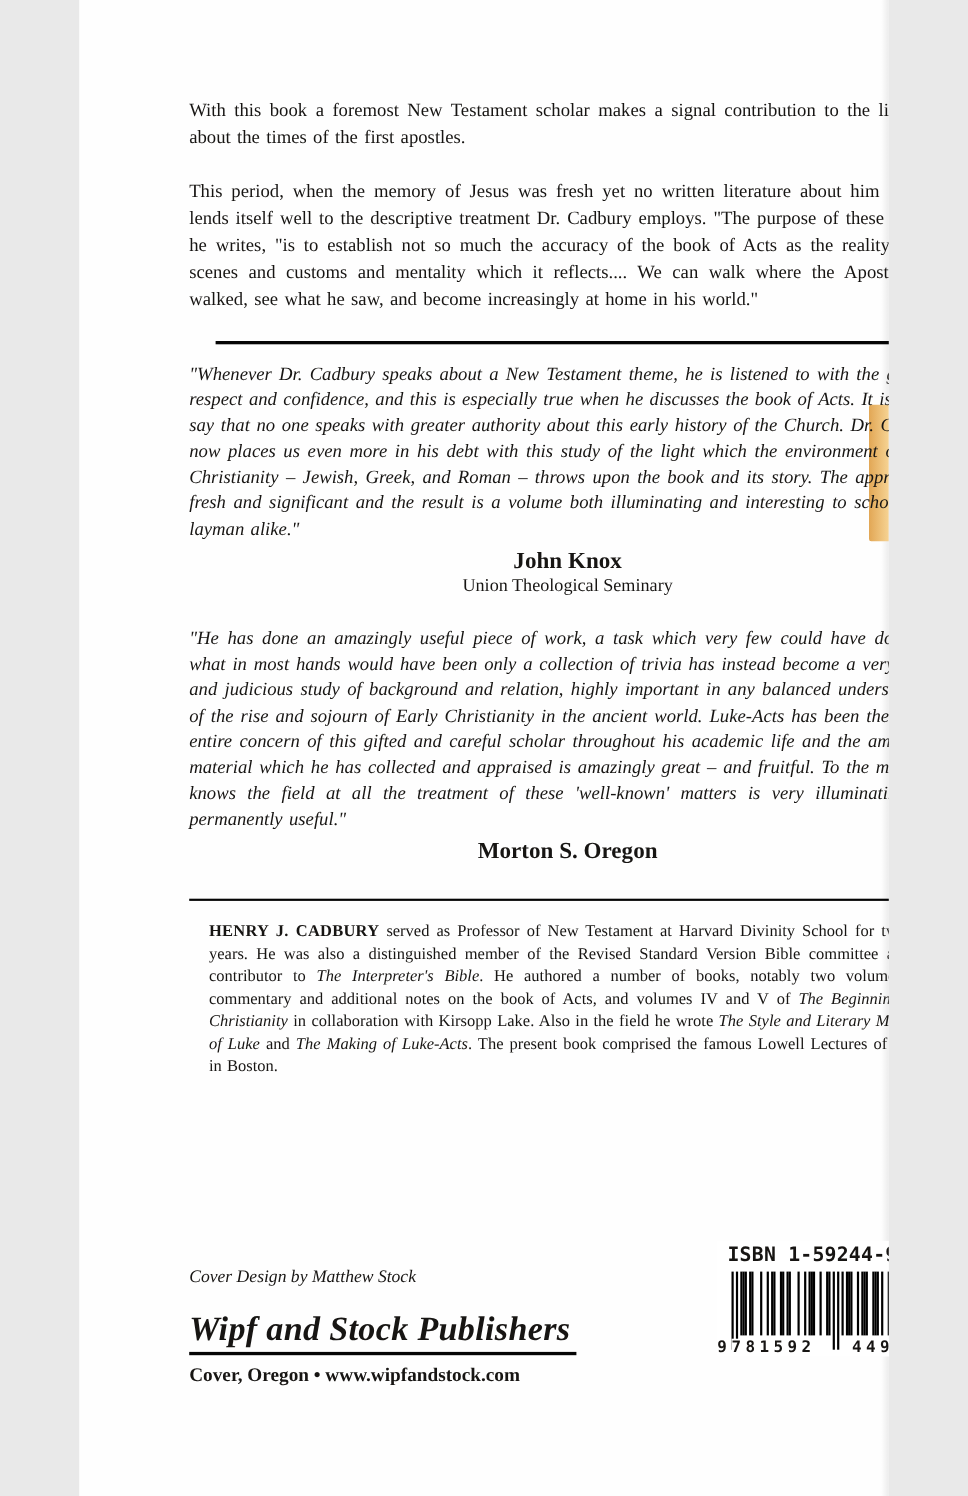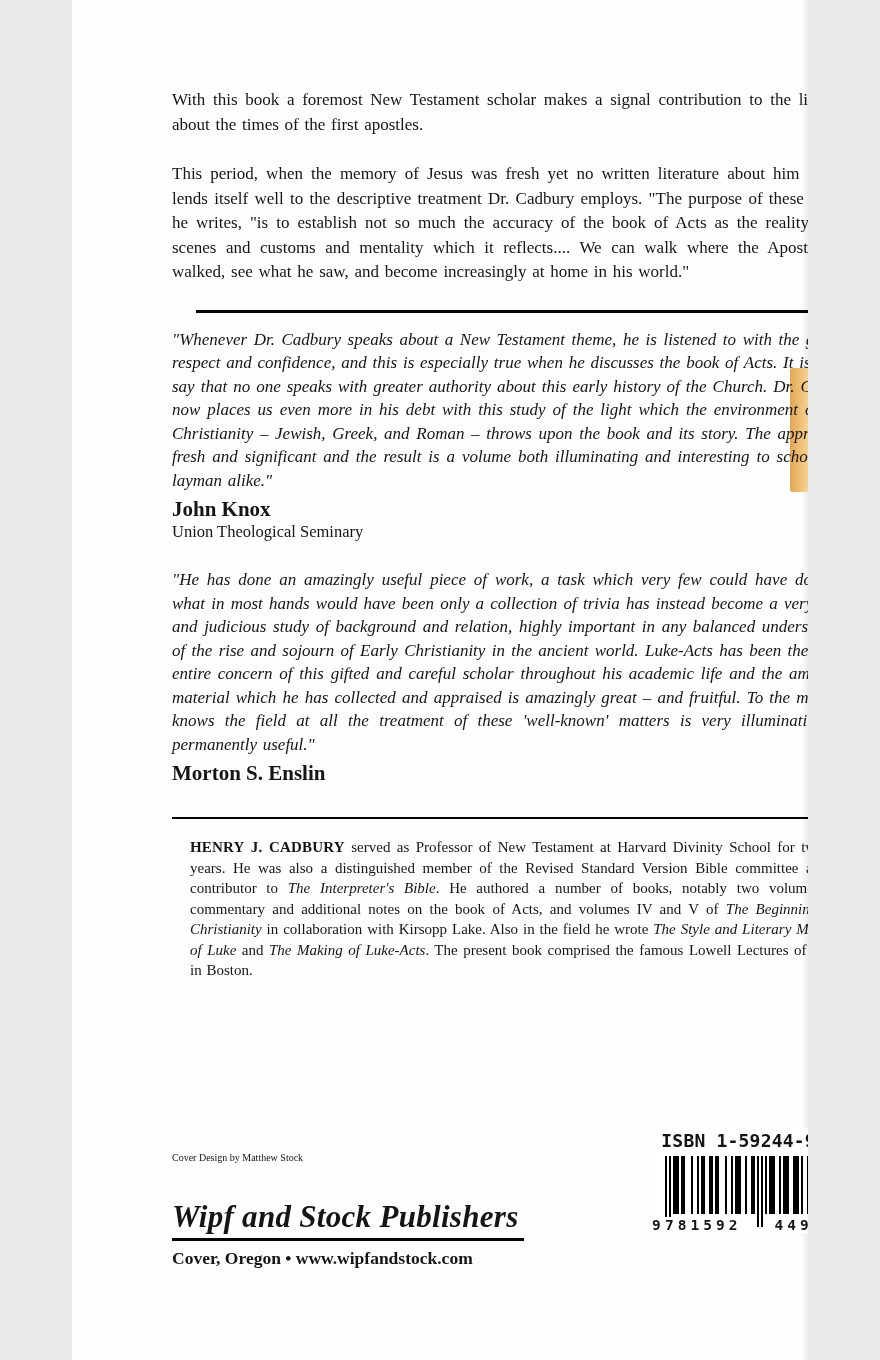--- a/index.html
+++ b/index.html
@@ -23,40 +23,40 @@
     font-size:17px; line-height:24.5px; text-align:justify;
     word-spacing:1.5px; margin:0 0 25px 0;
   }
   .para:last-of-type { margin-bottom:0; }
   .rule-thick { height:3px; background:#050505; width:640px; margin:24px auto 15px auto; }
   .quote {
     font-style:italic; font-size:17px; line-height:23.5px;
     text-align:justify; word-spacing:1.5px; margin:0;
   }
   .quote.q2 { margin-top:26px; }
-  .attrib { text-align:left; margin-top:5px; }
+  .attrib { text-align:center; margin-top:5px; }
   .attrib .name { font-weight:bold; font-size:21px; line-height:24px; }
   .attrib .aff  { font-size:16.5px; line-height:21px; }
   .rule-thin { height:2px; background:#050505; margin:32px 0 12px 0; }
   .bio {
     font-size:15px; line-height:20.5px; text-align:justify;
     word-spacing:1px; margin:18px;
   }
   .seg-bold { font-weight:bold; letter-spacing:0.2px; }
   .seg-italic { font-style:italic; }
   .seg-normal { }
 
   .bottom {
     position:absolute; left:100px; top:1128px; width:688px;
     display:flex; justify-content:space-between; align-items:flex-start;
   }
-  .credits { font-size:10px; margin-top:24px; }
+  .credits { font-style:italic; font-size:16px; margin-top:24px; }
   .pub-name {
     font-size:31px; font-weight:bold; font-style:italic;
-    margin-top:36px; white-space:nowrap; letter-spacing:0.3px;
+    margin-top:20px; white-space:nowrap; letter-spacing:0.3px;
   }
   .pub-underline { height:3px; background:#050505; width:352px; margin-top:3px; }
   .pub-address { font-size:17.5px; font-weight:bold; margin-top:7px; white-space:nowrap; }
 
   .barcode-block { width:208px; background:#fff; padding-top:2px; }
   .isbn-label {
     font-family:"DejaVu Sans Mono", monospace; font-weight:bold;
     font-size:18px; letter-spacing:0.2px; white-space:nowrap; text-align:right;
   }
   .bars { display:flex; align-items:flex-start; margin-left:13px; margin-top:5px; height:72px; }
@@ -87,21 +87,21 @@
     <div class="rule-thick"></div>
 
     <p class="quote">"Whenever Dr. Cadbury speaks about a New Testament theme, he is listened to with the greatest respect and confidence, and this is especially true when he discusses the book of Acts.  It is fair to say that no one speaks with greater authority about this early history of the Church.  Dr. Cadbury now places us even more in his debt with this study of the light which the environment of early Christianity – Jewish, Greek, and Roman – throws upon the book and its story.  The approach is fresh and significant and the result is a volume both illuminating and interesting to scholar and layman alike."</p>
     <div class="attrib">
       <div class="name">John Knox</div>
       <div class="aff">Union Theological Seminary</div>
     </div>
 
     <p class="quote q2">"He has done an amazingly useful piece of work, a task which very few could have done, for what in most hands would have been only a collection of trivia has instead become a very useful and judicious study of background and relation, highly important in any balanced understanding of the rise and sojourn of Early Christianity in the ancient world.  Luke-Acts has been the almost entire concern of this gifted and careful scholar throughout his academic life and the amount of material which he has collected and appraised is amazingly great – and fruitful.  To the man who knows the field at all the treatment of these 'well-known' matters is very illuminating and permanently useful."</p>
     <div class="attrib">
-      <div class="name">Morton S. Enslin</div>
+      <div class="name">Morton S. Oregon</div>
     </div>
 
     <div class="rule-thin"></div>
 
     <p class="bio"><span class="seg-bold">HENRY J. CADBURY</span><span class="seg-normal"> served as Professor of New Testament at Harvard Divinity School for twenty years.  He was also a distinguished member of the Revised Standard Version Bible committee and a contributor to </span><span class="seg-italic">The Interpreter's Bible</span><span class="seg-normal">.  He authored a number of books, notably two volumes of commentary and additional notes on the book of Acts, and volumes IV and V of </span><span class="seg-italic">The Beginnings of Christianity</span><span class="seg-normal"> in collaboration with Kirsopp Lake.  Also in the field he wrote </span><span class="seg-italic">The Style and Literary Method of Luke</span><span class="seg-normal"> and </span><span class="seg-italic">The Making of Luke-Acts</span><span class="seg-normal">.  The present book comprised the famous Lowell Lectures of 1953 in Boston.</span></p>
   </div>
 
   <div class="bottom">
     <div class="bottom-left">
       <div class="credits">Cover Design by Matthew Stock</div>

